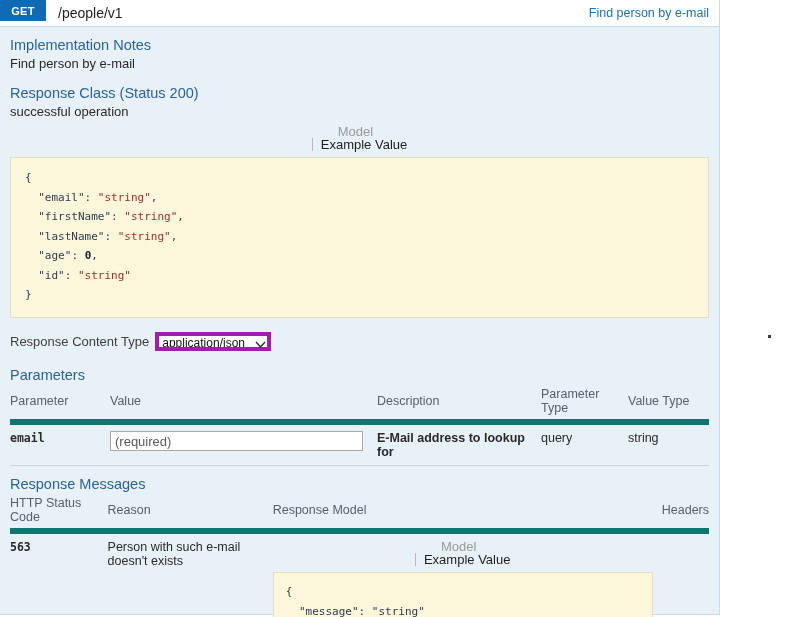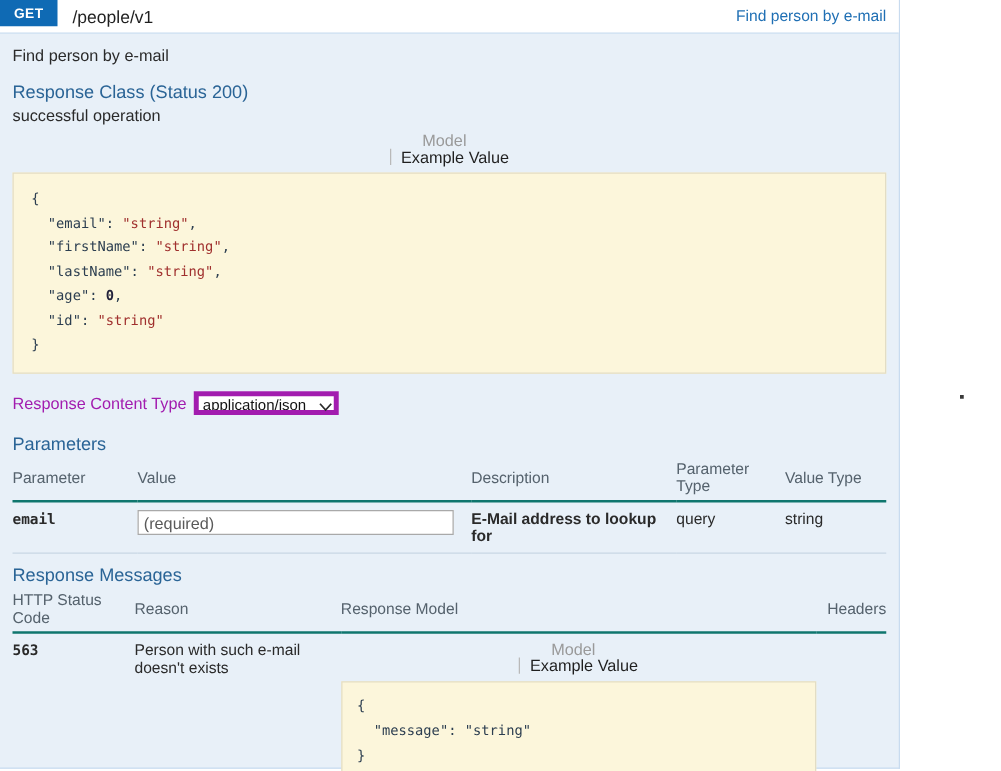--- a/index.html
+++ b/index.html
@@ -121,21 +121,21 @@
 
   
   .content-type-row {
     display: flex;
     align-items: center;
     margin-bottom: 16px;
     position: relative;
   }
   .content-type-label {
     font-size: 13px;
-    color: #a21caf;
+    color: #404040;
     padding-right: 6px;
   }
   .ct-select {
     font-family: "Liberation Sans", sans-serif;
     font-size: 12px;
     color: #111;
     background: #ffffff;
     border: 4px solid #a21caf;
     height: 19px;
     padding: 0 2px 0 3px;
@@ -163,21 +163,21 @@
   
   table.sw-table {
     width: 100%;
     border-collapse: collapse;
     font-size: 12.5px;
   }
   table.sw-table thead th {
     text-align: left;
     font-weight: normal;
     color: #55626d;
-    border-bottom: 2px solid #0f766e;
+    border-bottom: 6px solid #0f766e;
     padding: 2px 0 4px 0;
     font-size: 12.5px;
   }
   table.sw-table tbody td {
     padding: 6px 0 6px 0;
     vertical-align: top;
     color: #2a2a2a;
     border-bottom: 1px solid #c8d6e3;
   }
   .param-name {
@@ -245,20 +245,21 @@
 <div class="operation">
 
   <div class="op-heading">
     <div class="http-method">GET</div>
     <div class="op-path">/people/v1</div>
     <div class="op-summary">Find person by e-mail</div>
   </div>
 
   <div class="op-content">
 
+    <h4 class="section-title">Implementation Notes</h4>
     <p class="plain-text">Find person by e-mail</p>
 
     <h4 class="section-title">Response Class (Status 200)</h4>
     <p class="plain-text nogap">successful operation</p>
 
     <div class="model-tabs">
       <span class="tab">Model</span>
       <span class="tab active">Example Value</span>
     </div>
 

